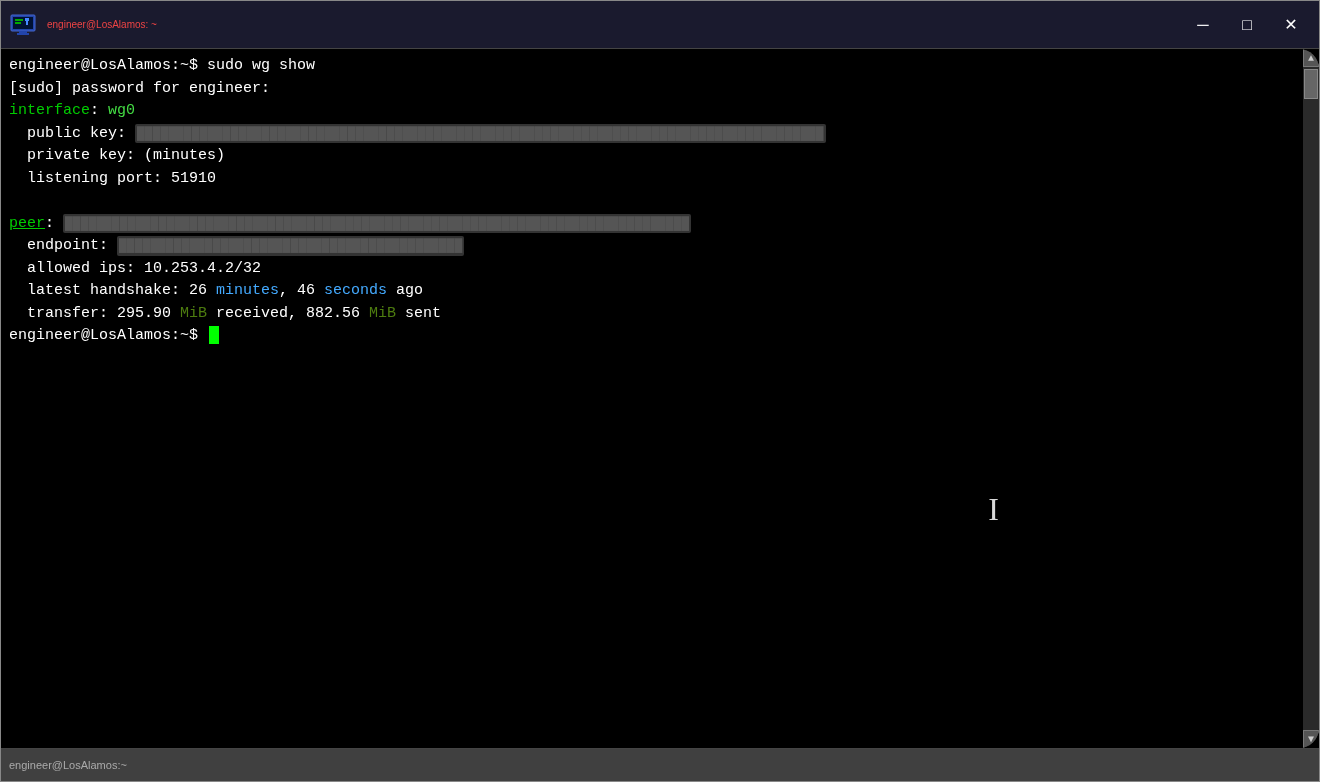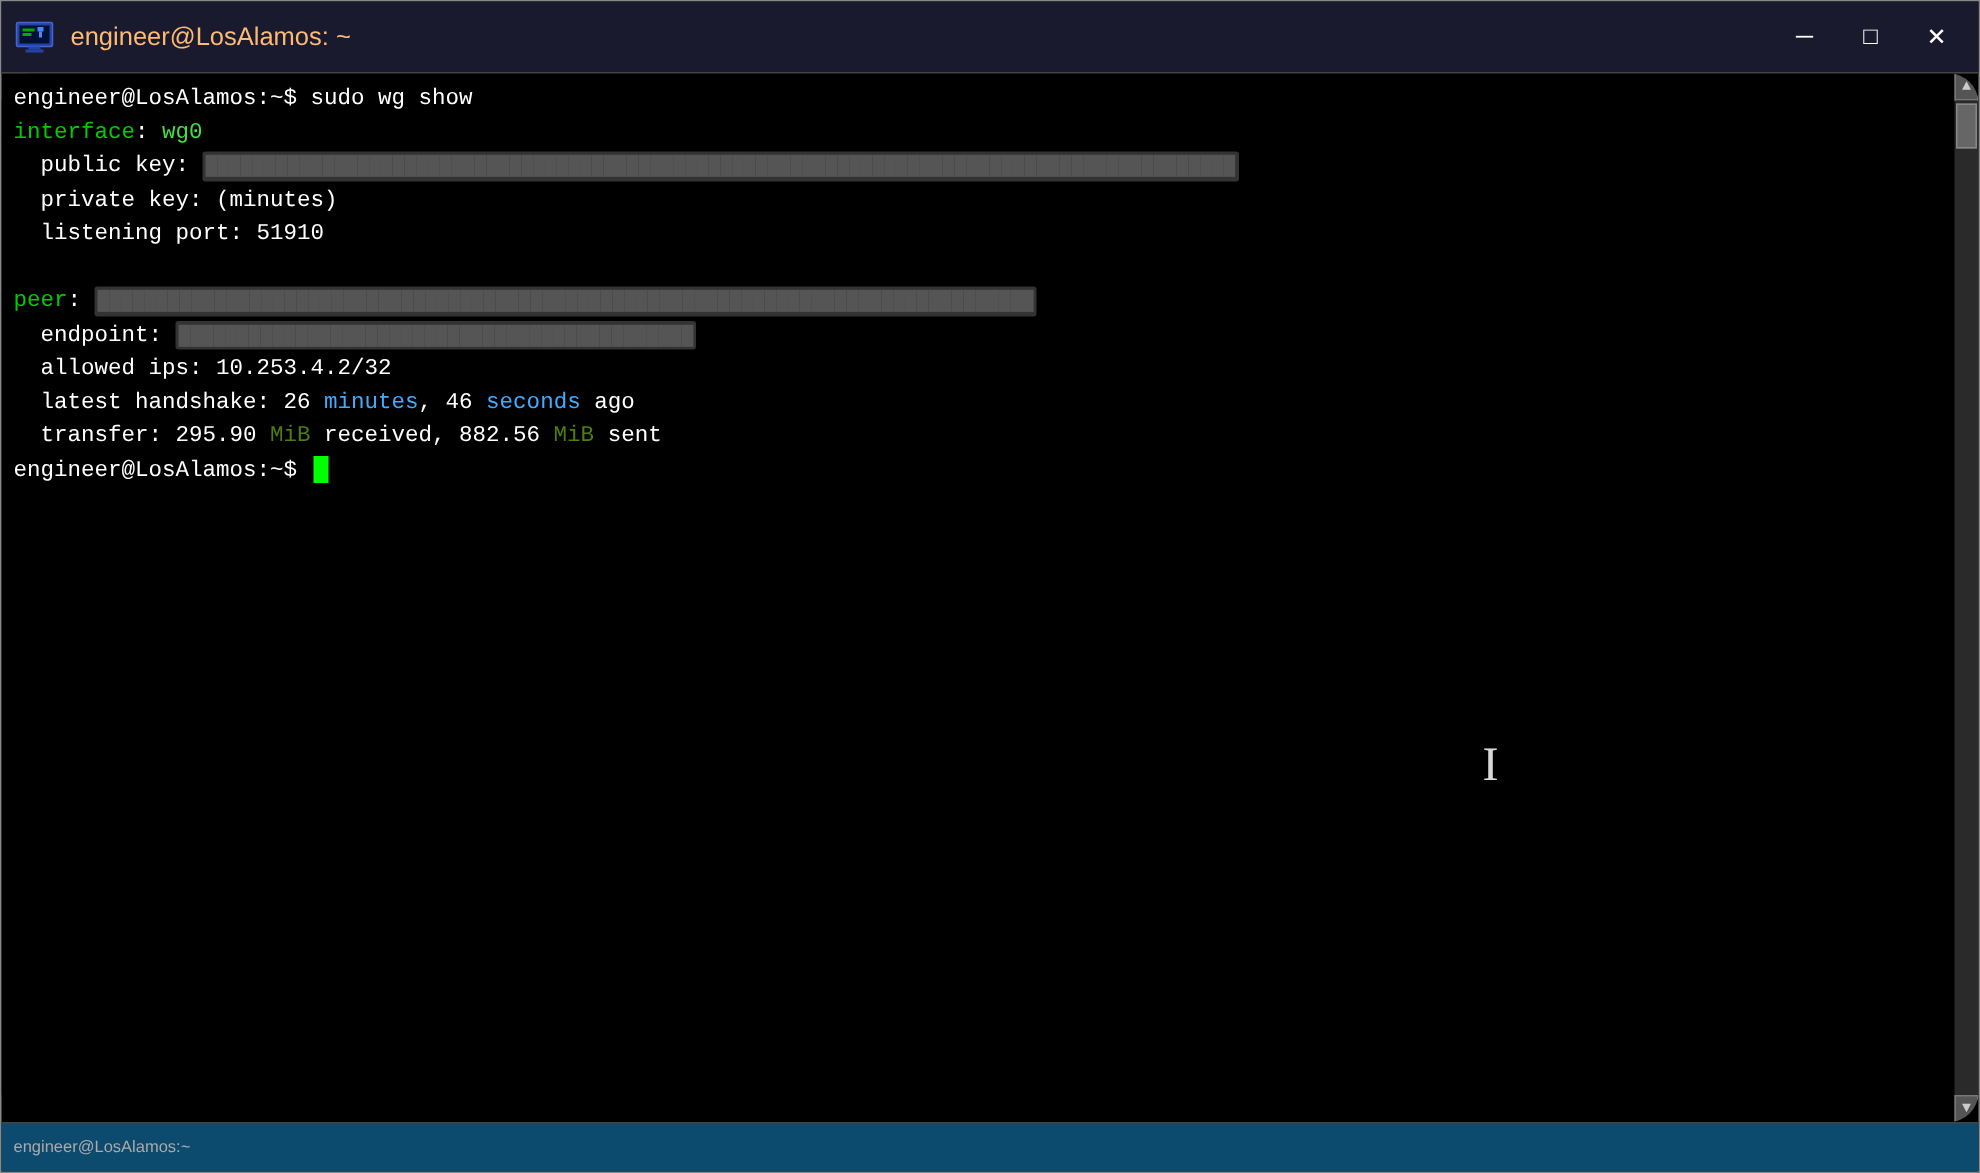--- a/index.html
+++ b/index.html
@@ -36,22 +36,22 @@
     }
 
     .title-bar-icon {
       width: 28px;
       height: 28px;
       margin-right: 10px;
       flex-shrink: 0;
     }
 
     .title-bar-text {
-      color: #fdba74;
-      font-size: 17px;
+      color: #ef4444;
+      font-size: 10px;
       font-family: 'Segoe UI', Arial, sans-serif;
       flex: 1;
     }
 
     .title-bar-controls {
       display: flex;
       gap: 4px;
     }
 
     .title-bar-btn {
@@ -125,21 +125,21 @@
 
     .line {
       display: block;
       white-space: pre;
       color: #ffffff;
     }
 
     .prompt { color: #ffffff; }
     .interface-label { color: #00cc00; }
     .interface-name { color: #44dd44; }
-    .peer-label { color: #00cc00; }
+    .peer-label { color: #00cc00; text-decoration: underline; }
 
     .redacted {
       display: inline-block;
       background: #333;
       color: #333;
       border-radius: 2px;
       user-select: none;
     }
 
     .minutes-text { color: #44aaff; }
@@ -156,21 +156,21 @@
       animation: blink 1s step-end infinite;
     }
 
     @keyframes blink {
       0%, 100% { opacity: 1; }
       50% { opacity: 0; }
     }
 
     .bottom-bar {
       height: 22px;
-      background: #0c4a6e;
+      background: #404040;
       border-top: 1px solid #444;
       display: flex;
       align-items: center;
       padding: 16px 8px;
       flex-shrink: 0;
     }
 
     .bottom-bar-text {
       color: #aaa;
       font-size: 11px;
@@ -219,20 +219,21 @@
       <button class="title-bar-btn close">✕</button>
     </div>
   </div>
 
   <div class="window-body">
 
     <div class="terminal-area">
 
       <span class="line"><span class="prompt">engineer@LosAlamos:~$ </span><span>sudo wg show</span></span>
 
+      <span class="line">[sudo] password for engineer:</span>
 
       <span class="line"><span class="interface-label">interface</span><span>: </span><span class="interface-name">wg0</span></span>
 
       <span class="line">  public key: <span class="redacted" style="color:#555;background:#333;padding:0 2px;font-size:13px;">████████████████████████████████████████████████████████████████████████████████████████</span></span>
 
       <span class="line">  private key: (minutes)</span>
 
       <span class="line">  listening port: 51910</span>
 
       <span class="line"> </span>

